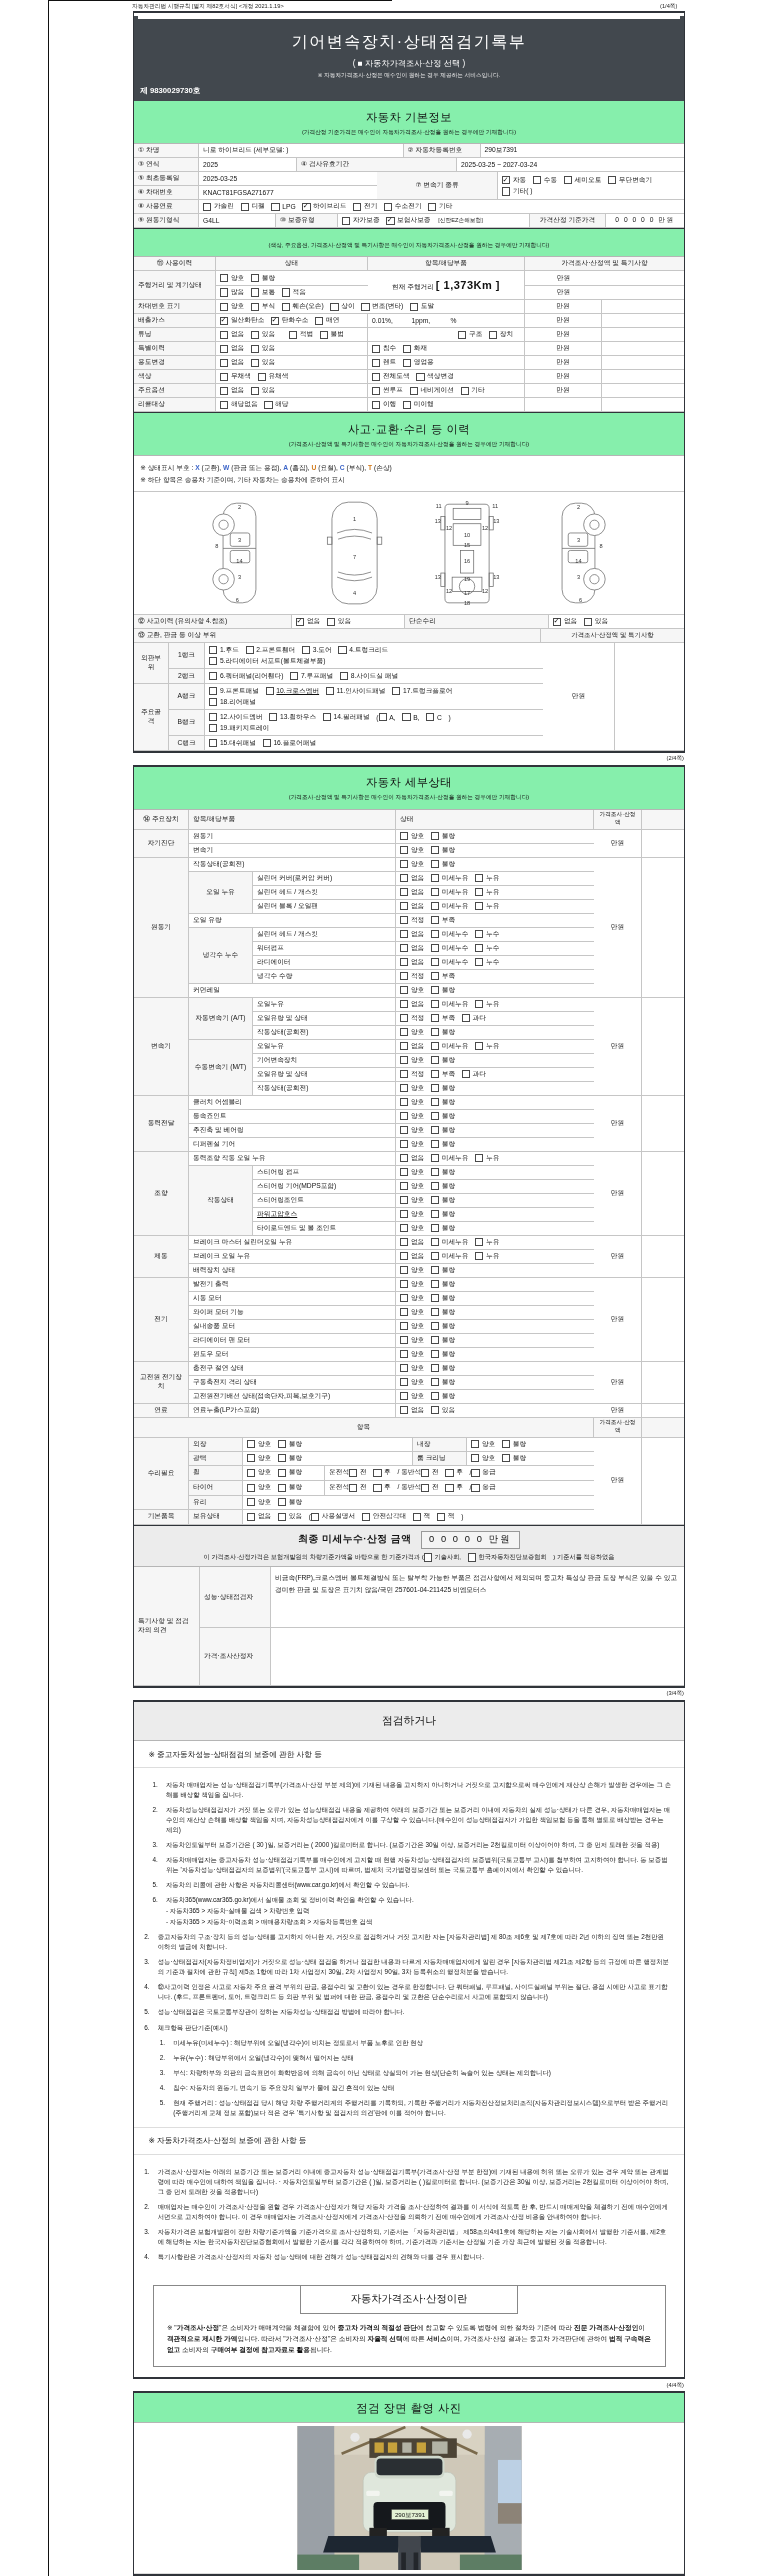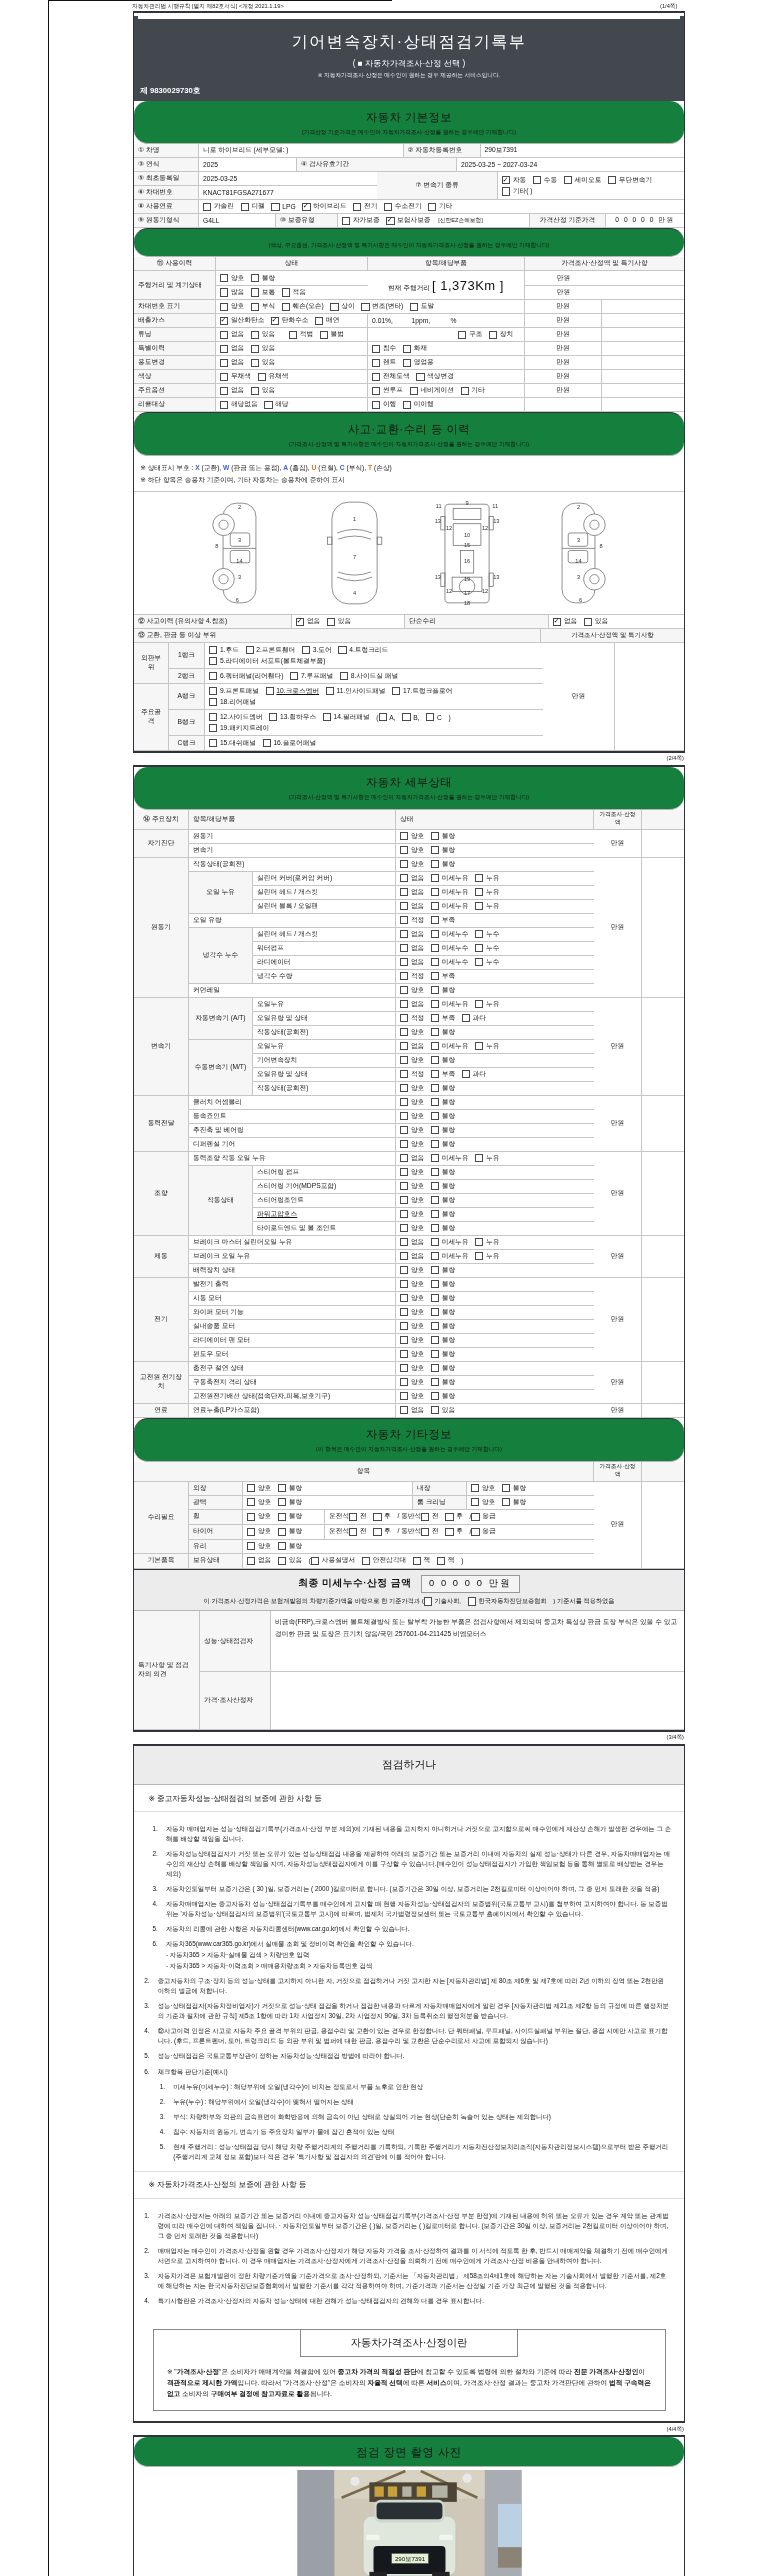--- a/index.html
+++ b/index.html
@@ -13,42 +13,42 @@
   .pagebox{border:1.5px solid #30343a;border-top-width:2.1px;border-bottom-width:2.6px;background:#fff;}
   .pagemark{text-align:right;font-size:5.7px;padding:2.1px 1px 1.5px;color:#222;}
   
   .darkhead{background:#42484e;color:#fff;padding-bottom:1px;}
   .whitebar{height:3.6px;background:#fff;margin:3.1px 4.1px 0;}
   .dh-title{text-align:center;font-size:16px;letter-spacing:1.5px;padding-top:12.4px;}
   .dh-sub{text-align:center;font-size:8.2px;margin-top:5.2px;}
   .dh-note{text-align:center;font-size:5.7px;margin-top:3.1px;color:#eee;}
   .dh-docno{font-size:7.7px;font-weight:bold;padding:6.2px 6.2px 4.1px;}
   
-  .shead{background:#15803d;border-top:1.5px solid #30343a;border-bottom:0.5px solid #b5b5b5;text-align:center;padding:8.2px 0 6.7px;border-radius:14px;}
+  .shead{background:#86efac;border-top:1.5px solid #30343a;border-bottom:0.5px solid #b5b5b5;text-align:center;padding:8.2px 0 6.7px;}
   .shead .t{font-size:11.3px;letter-spacing:0.5px;}
   .shead .s{font-size:5.7px;margin-top:4.1px;}
   
   .r{display:flex;align-items:stretch;}
   .c{border-right:0.5px solid #c6c6c6;border-bottom:0.5px solid #c6c6c6;padding:1.5px 4.1px;box-sizing:border-box;
      display:flex;align-items:center;font-size:6.7px;min-height:14px;background:#fff;}
   .r .c:last-child, .noR{border-right:none;}
   .lab{background:#f6f6f6;}
   .cen{justify-content:center;text-align:center;}
   .stack{display:flex;flex-direction:column;}
   .grow{flex:1;min-width:0;}
   .price{justify-content:center;}
   .pre{white-space:pre;}
   .u{text-decoration:underline;}
   .cb{display:inline-block;width:6.2px;height:6.2px;border:1px solid #4a4a4a;margin-right:2.6px;position:relative;background:#fff;flex:none;vertical-align:-1px;}
   .cb.ck::after{content:"✓";position:absolute;left:-0.5px;top:-2.6px;font-size:7.2px;font-weight:bold;color:#111;}
   .opt{margin-right:6.7px;white-space:nowrap;display:inline-flex;align-items:center;}
   .optwrap{display:flex;flex-wrap:wrap;align-items:center;row-gap:2.1px;}
   .segline{display:flex;flex-wrap:wrap;align-items:center;padding:1px 0;}
   .suffix{font-size:5.7px;margin-left:1px;color:#222;}
-  .mil{font-size:6.7px;} .mil b{font-size:13px;font-weight:normal;letter-spacing:0.5px;}
+  .mil{font-size:6.7px;} .mil b{font-size:11px;font-weight:bold;letter-spacing:0.5px;}
   
   .accnotes{border-bottom:0.5px solid #c6c6c6;padding:5.2px 6.2px;font-size:6.7px;line-height:1.8;}
   .diagwrap{padding:4.1px 0 5.2px;border-bottom:0.5px solid #c6c6c6;display:flex;justify-content:center;background:#fff;}
   svg text{font-family:"Liberation Sans","DejaVu Sans",sans-serif;}
   
   .finalband{background:#ececec;border-top:1.5px solid #30343a;border-bottom:0.5px solid #b5b5b5;padding:5.2px 0 4.1px;text-align:center;}
   .finalline{display:flex;justify-content:center;align-items:center;gap:9.3px;}
   .finallab{font-size:9.8px;font-weight:bold;letter-spacing:0.5px;}
   .finalval{background:#f4f4f4;border:0.5px solid #999;font-size:9.3px;padding:1.5px 7.2px;letter-spacing:2.1px;}
   .finalnote{font-size:6.2px;margin-top:4.1px;display:flex;justify-content:center;align-items:center;}
@@ -1570,24 +1570,20 @@
                     </span>
                   </span>
                 </div>
               </div>
             </div>
             <div class="c price" style="width: 48px;">만원</div>
             <div class="c grow"></div>
           </div>
         </div>
 
-      <div class="shead">
-        <div class="t">자동차 기타정보</div>
-        <div class="s">(이 항목은 매수인이 자동차가격조사·산정을 원하는 경우에만 기재합니다)</div>
-      </div>
       <div id="etc-slot">
           <div class="r">
             <div class="c lab cen" style="width: 460px;">항목</div>
             <div class="c lab cen" style="width: 48px; font-size: 5.7px;">가격조사·산정액</div>
             <div class="c lab grow"></div>
           </div>
           <div class="r">
             <div class="stack" style="width: 460px;">
               <div class="r">
                 <div class="c lab cen" style="width: 55px;">수리필요</div>

